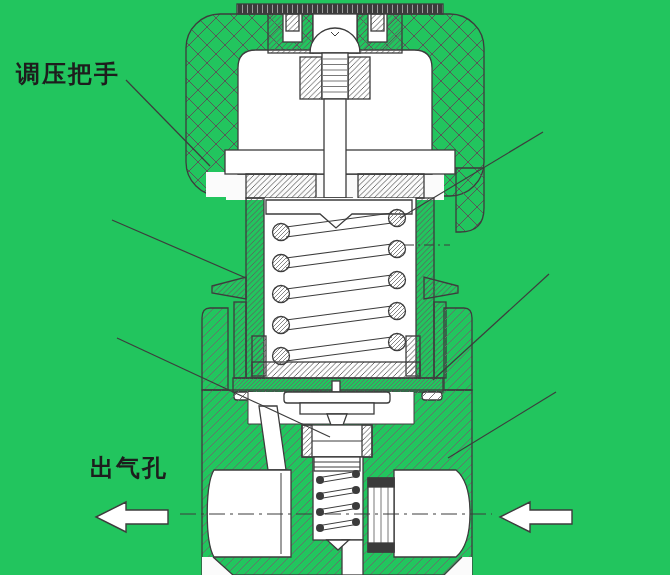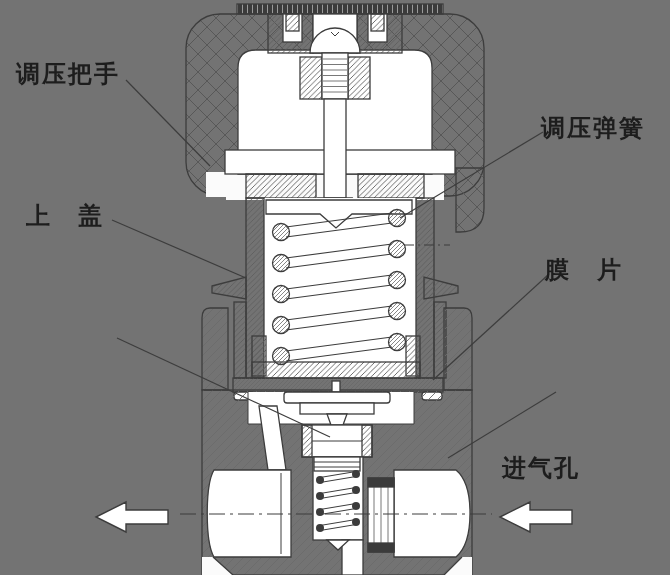--- a/index.html
+++ b/index.html
@@ -1,17 +1,17 @@
 <!DOCTYPE html>
 <html><head>
 <meta charset="utf-8">
 <style>
   html,body{margin:0;padding:0;background:#ffffff;}
   #stage{
-    position:relative;width:670px;height:575px;background:#737373;
+    position:relative;width:670px;height:575px;background:#22c55e;
     overflow:hidden;font-family:"Liberation Sans", sans-serif;
   }
   #drawing{position:absolute;left:0;top:0;}
   .label{
     position:absolute;
     font:700 24px "Liberation Sans", sans-serif;
     letter-spacing:2px;
     color:#1d1d1d;
     white-space:pre;
     line-height:1.15;
@@ -207,18 +207,15 @@
       <path d="M126,80 L210,166"></path>
       <path d="M543,132 L400,218"></path>
       <path d="M112,220 L246,278"></path>
       <path d="M117,338 L330,437"></path>
       <path d="M549,274 L433,380"></path>
       <path d="M556,392 L448,458"></path>
     </g>
   </svg>
 
   <div class="label lbl-handle">调压把手</div>
-  <div class="label lbl-spring">调压弹簧</div>
-  <div class="label lbl-cover">上　盖</div>
-  <div class="label lbl-diaphragm">膜　片</div>
-  <div class="label lbl-inlet">进气孔</div>
+  <div class="label lbl-outlet">出气孔</div>
 
 </div>
 
 </body></html>

